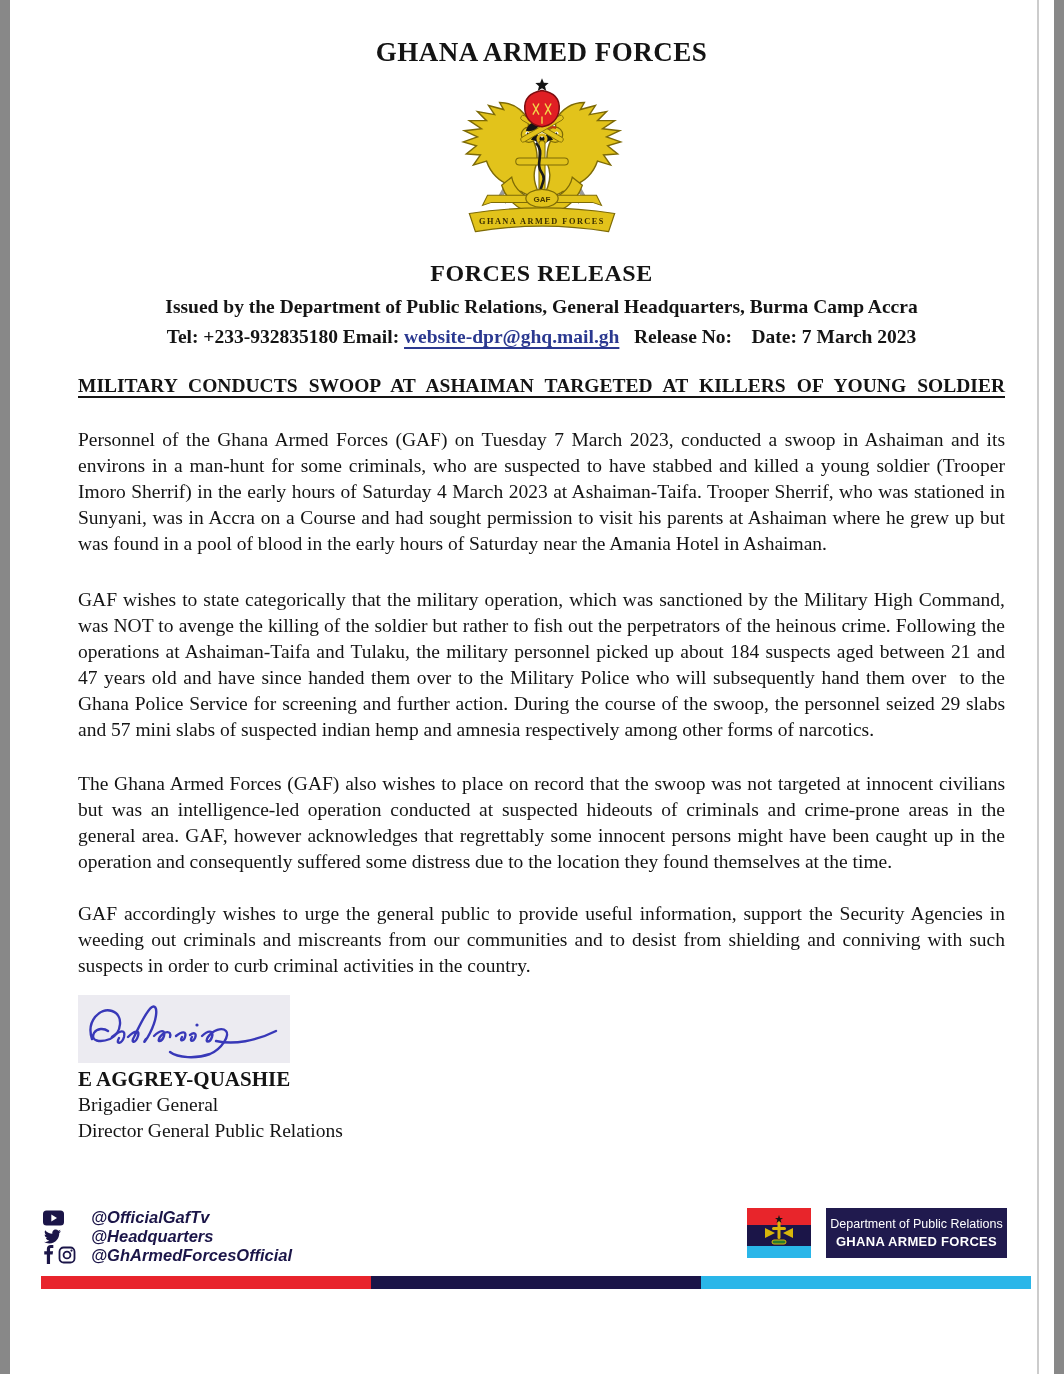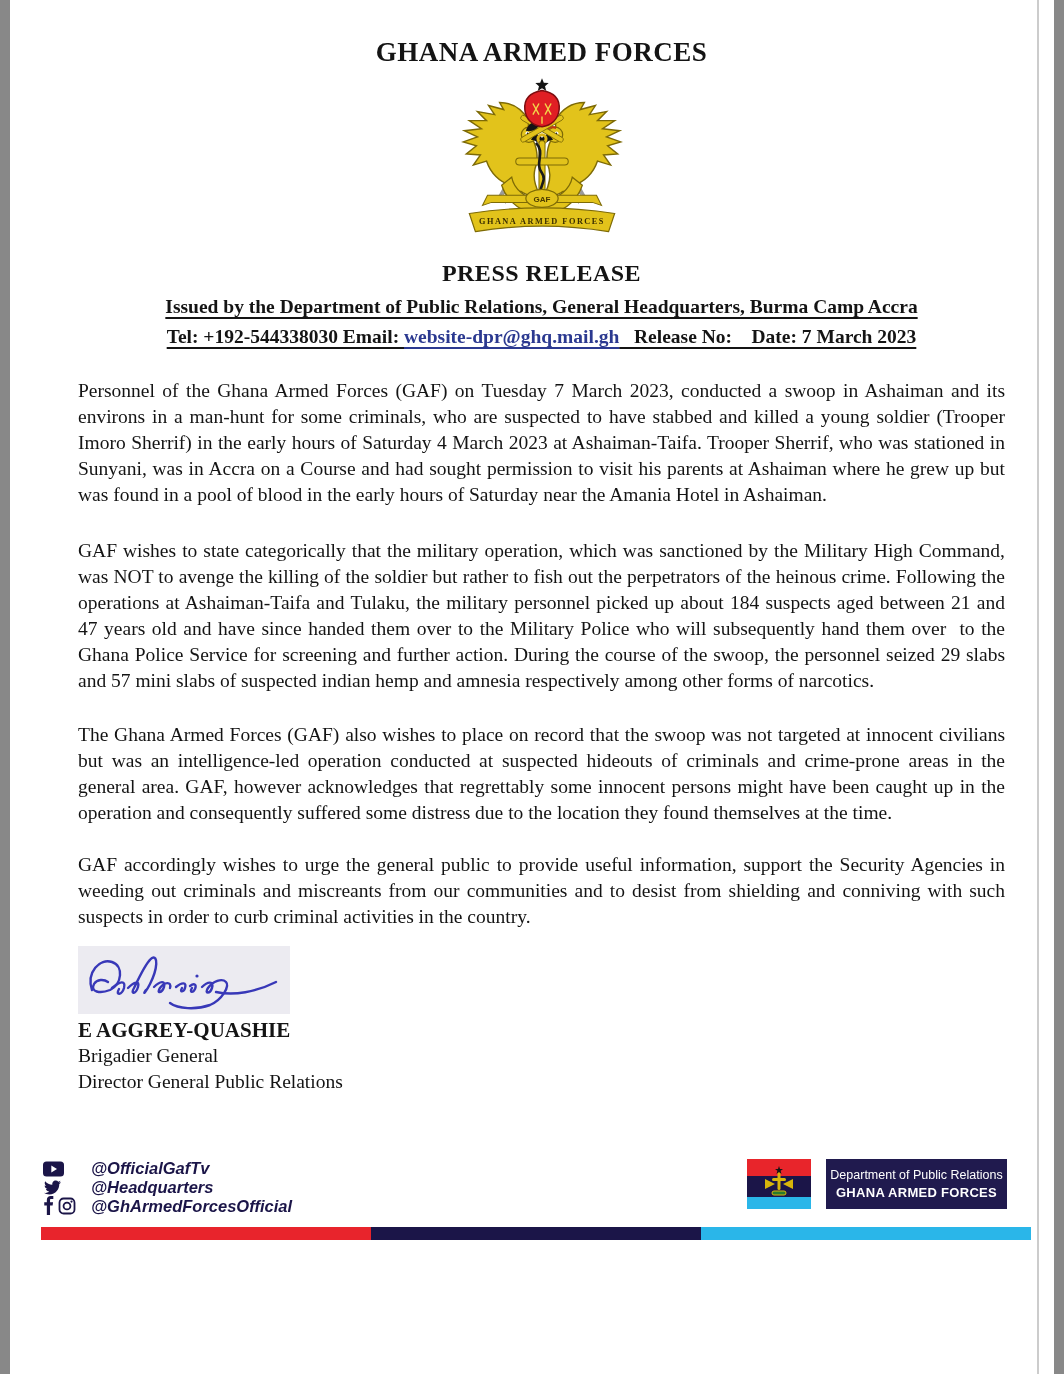--- a/index.html
+++ b/index.html
@@ -25,21 +25,21 @@
     margin-top:18px; text-align:center; font-size:24px; font-weight:700;
     letter-spacing:.5px; line-height:30px;
   }
   .issued-line{
     margin-top:6px; text-align:center; font-size:19.5px; font-weight:700; line-height:26px;
   }
   .contact-line{
     margin-top:4px; text-align:center; font-size:19.5px; font-weight:700; line-height:26px;
   }
   .u{
-    text-decoration:underline; text-decoration-thickness:2px; text-underline-offset:4px;
+    text-decoration-thickness:2px; text-underline-offset:4px;
     white-space:pre;
     margin-top:16px;
   }
   .email-link{
     color:#2b3990; cursor:pointer;
     text-decoration:underline; text-decoration-color:#2b3990;
     text-decoration-thickness:2px; text-underline-offset:4px;
   }
   .headline{
     margin-top:22px; font-size:19.5px; font-weight:700; line-height:27px;
@@ -135,30 +135,31 @@
       <g>
         <path d="M56,116 L164,116 L169,126 L160,123 L60,123 L51,126 Z" fill="#e2c31b" stroke="#7d6a06" stroke-width="1"></path>
         <ellipse cx="110" cy="119" rx="16" ry="9" fill="#e2c31b" stroke="#7d6a06" stroke-width="1.2"></ellipse>
         <text x="110" y="122.5" text-anchor="middle" font-family="Liberation Sans, sans-serif" font-size="8" font-weight="700" fill="#4a3b00">GAF</text>
         <path d="M38,134 Q110,123 182,134 L176,152 Q110,141 44,152 Z" fill="#e2c31b" stroke="#7d6a06" stroke-width="1.2"></path>
         <text x="110" y="144" text-anchor="middle" font-family="Liberation Serif, serif" font-size="8.2" font-weight="700" letter-spacing="1.5" fill="#3c2f00">GHANA ARMED FORCES</text>
       </g>
     </svg>
   </div>
 
-  <div class="press-release">PRESS RELEASE</div>
+  <div class="press-release">FORCES RELEASE</div>
 
   <div class="issued-line">
     <span class="u">Issued by the Department of Public Relations, General Headquarters, Burma Camp Accra</span>
   </div>
 
   <div class="contact-line">
-    <span class="u"><span>Tel: +192-544338030 Email: </span><span class="email-link">website-dpr@ghq.mail.gh</span><span>   Release No:    Date: 7 March 2023</span></span>
-  </div>
-
+    <span class="u"><span>Tel: +233-932835180 Email: </span><span class="email-link">website-dpr@ghq.mail.gh</span><span>   Release No:    Date: 7 March 2023</span></span>
+  </div>
+
+  <div class="headline">MILITARY CONDUCTS SWOOP AT ASHAIMAN TARGETED AT KILLERS OF YOUNG SOLDIER</div>
 
   <p class="body-para p1">Personnel of the Ghana Armed Forces (GAF) on Tuesday 7 March 2023, conducted a swoop in Ashaiman and its environs in a man-hunt for some criminals, who are suspected to have stabbed and killed a young soldier (Trooper Imoro Sherrif) in the early hours of Saturday 4 March 2023 at Ashaiman-Taifa. Trooper Sherrif, who was stationed in Sunyani, was in Accra on a Course and had sought permission to visit his parents at Ashaiman where he grew up but was found in a pool of blood in the early hours of Saturday near the Amania Hotel in Ashaiman.</p>
   <p class="body-para p2">GAF wishes to state categorically that the military operation, which was sanctioned by the Military High Command, was NOT to avenge the killing of the soldier but rather to fish out the perpetrators of the heinous crime. Following the operations at Ashaiman-Taifa and Tulaku, the military personnel picked up about 184 suspects aged between 21 and 47 years old and have since handed them over to the Military Police who will subsequently hand them over  to the Ghana Police Service for screening and further action. During the course of the swoop, the personnel seized 29 slabs and 57 mini slabs of suspected indian hemp and amnesia respectively among other forms of narcotics.</p>
   <p class="body-para p3">The Ghana Armed Forces (GAF) also wishes to place on record that the swoop was not targeted at innocent civilians but was an intelligence-led operation conducted at suspected hideouts of criminals and crime-prone areas in the general area. GAF, however acknowledges that regrettably some innocent persons might have been caught up in the operation and consequently suffered some distress due to the location they found themselves at the time.</p>
   <p class="body-para p4">GAF accordingly wishes to urge the general public to provide useful information, support the Security Agencies in weeding out criminals and miscreants from our communities and to desist from shielding and conniving with such suspects in order to curb criminal activities in the country.</p>
 
   <div class="signature-wrap">
     <svg width="212" height="68" viewBox="0 0 212 68">
       <rect x="0" y="0" width="212" height="68" fill="#ecebf1"></rect>
       <g fill="none" stroke="#3838b8" stroke-width="2.4" stroke-linecap="round">

